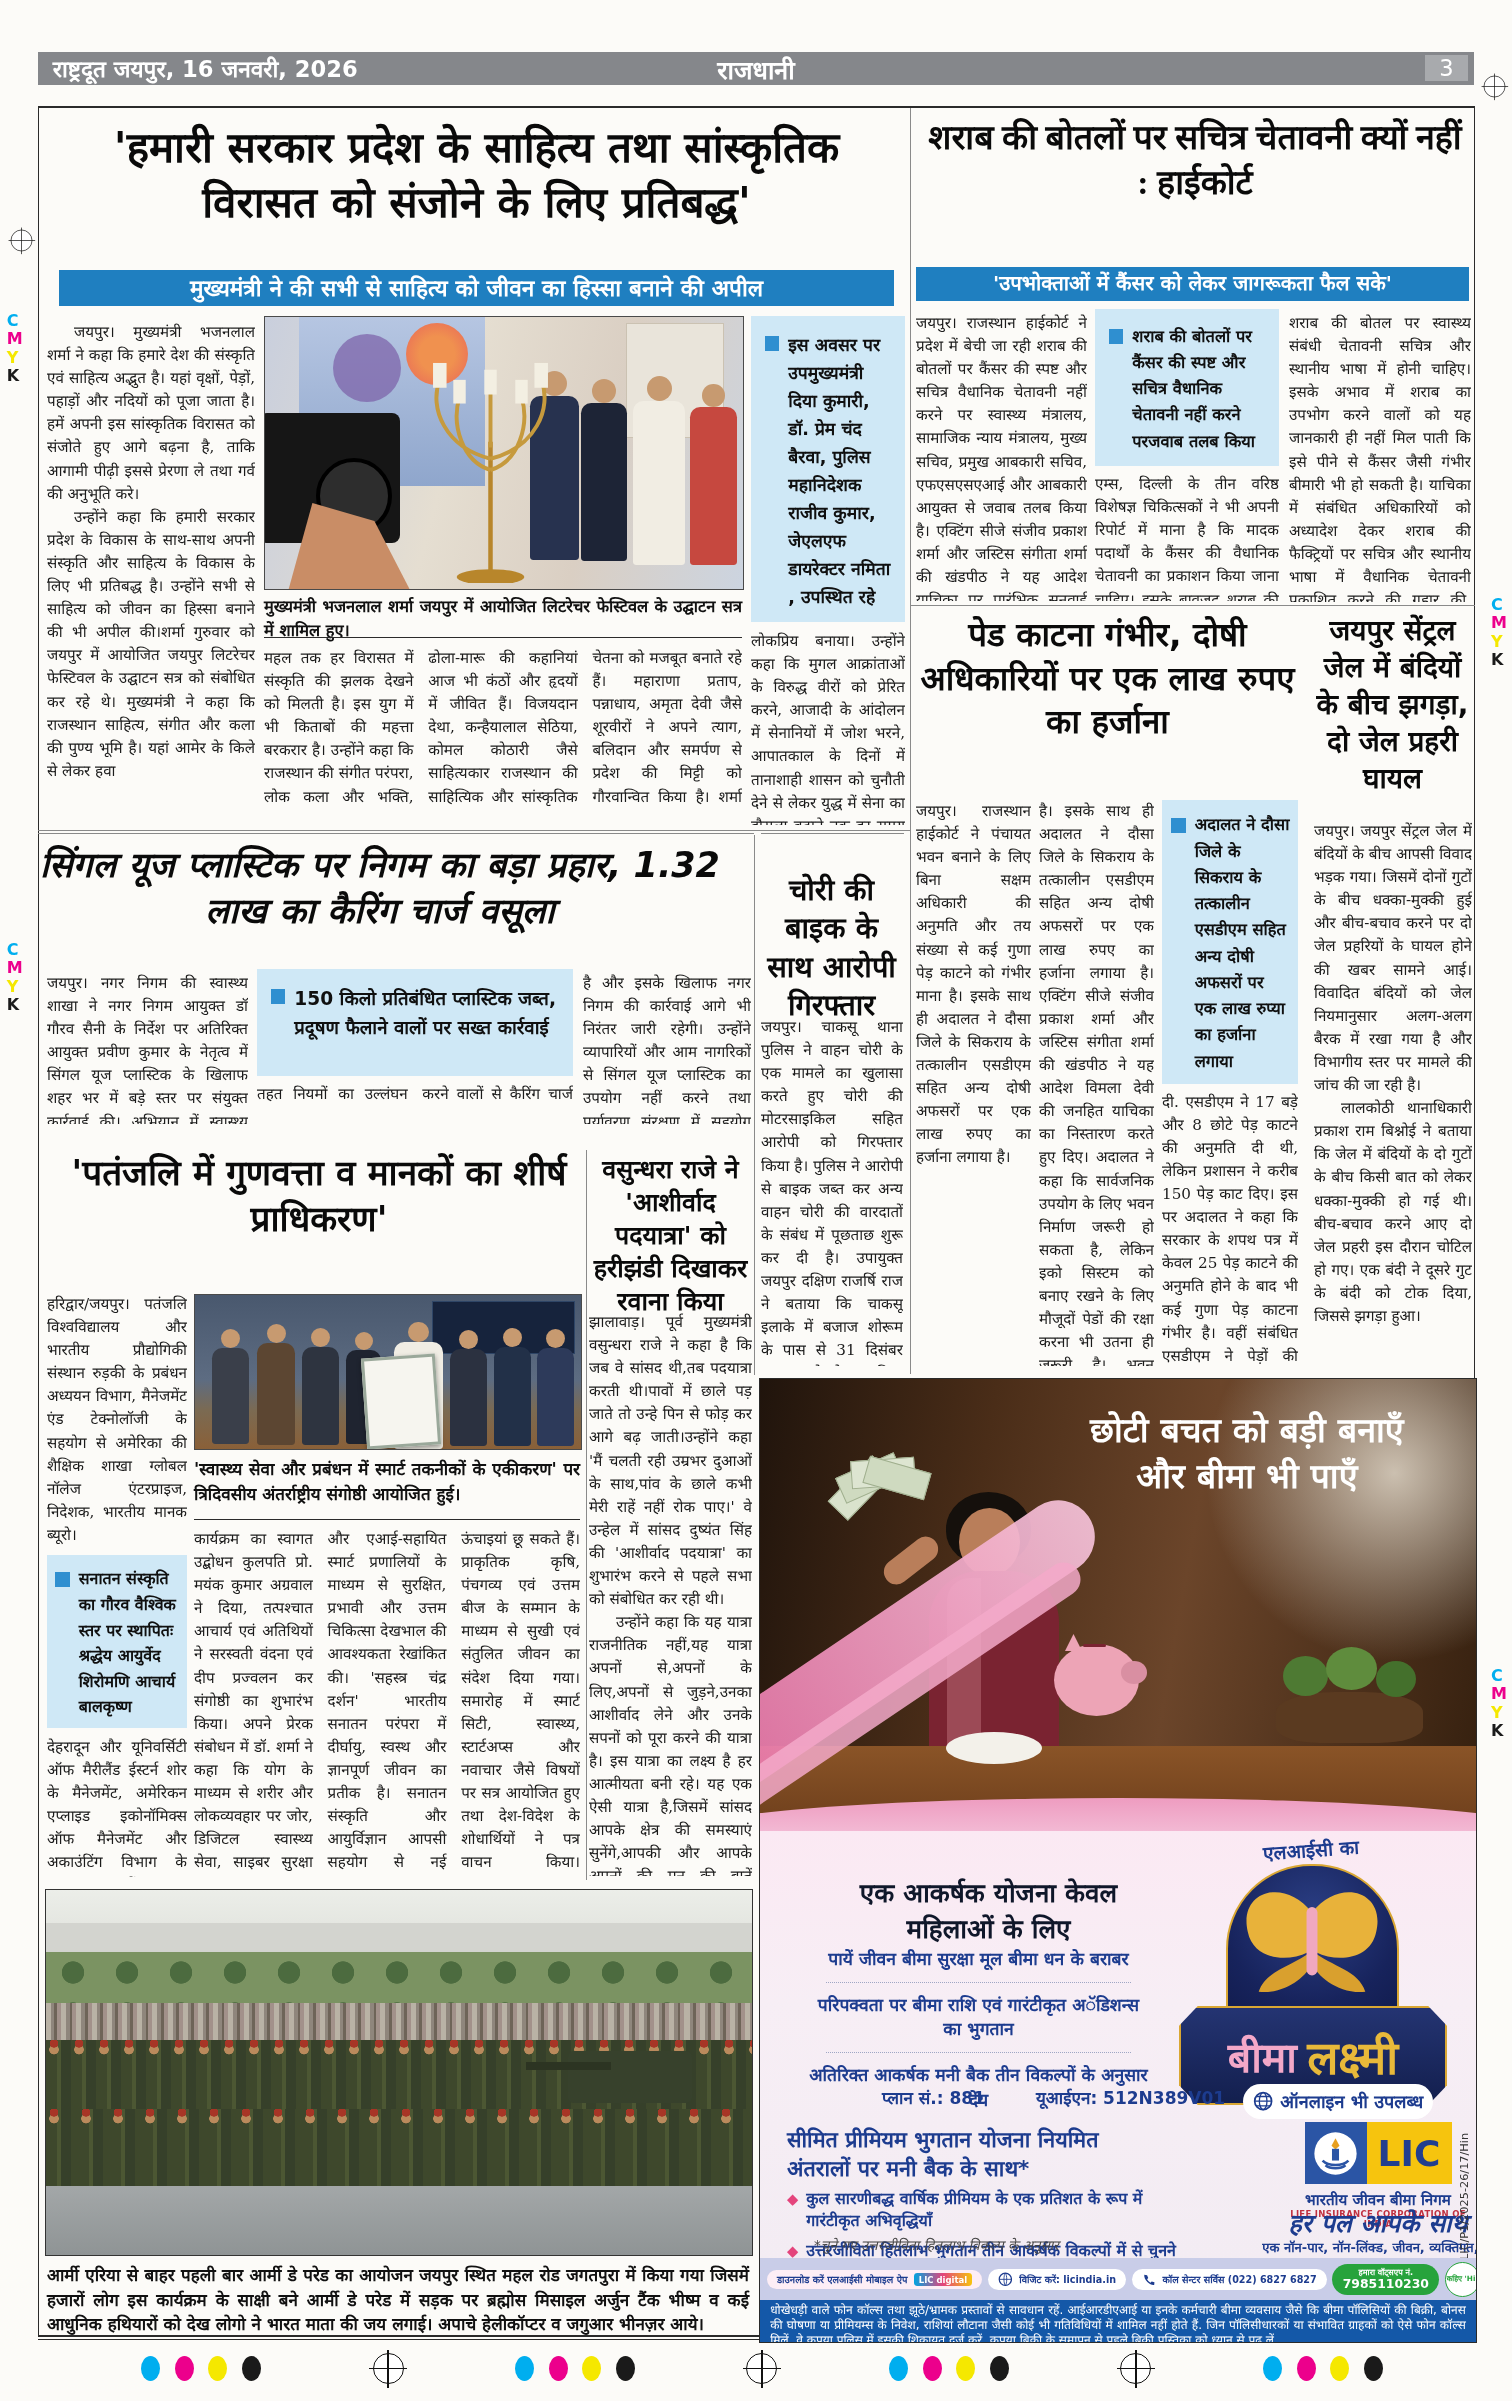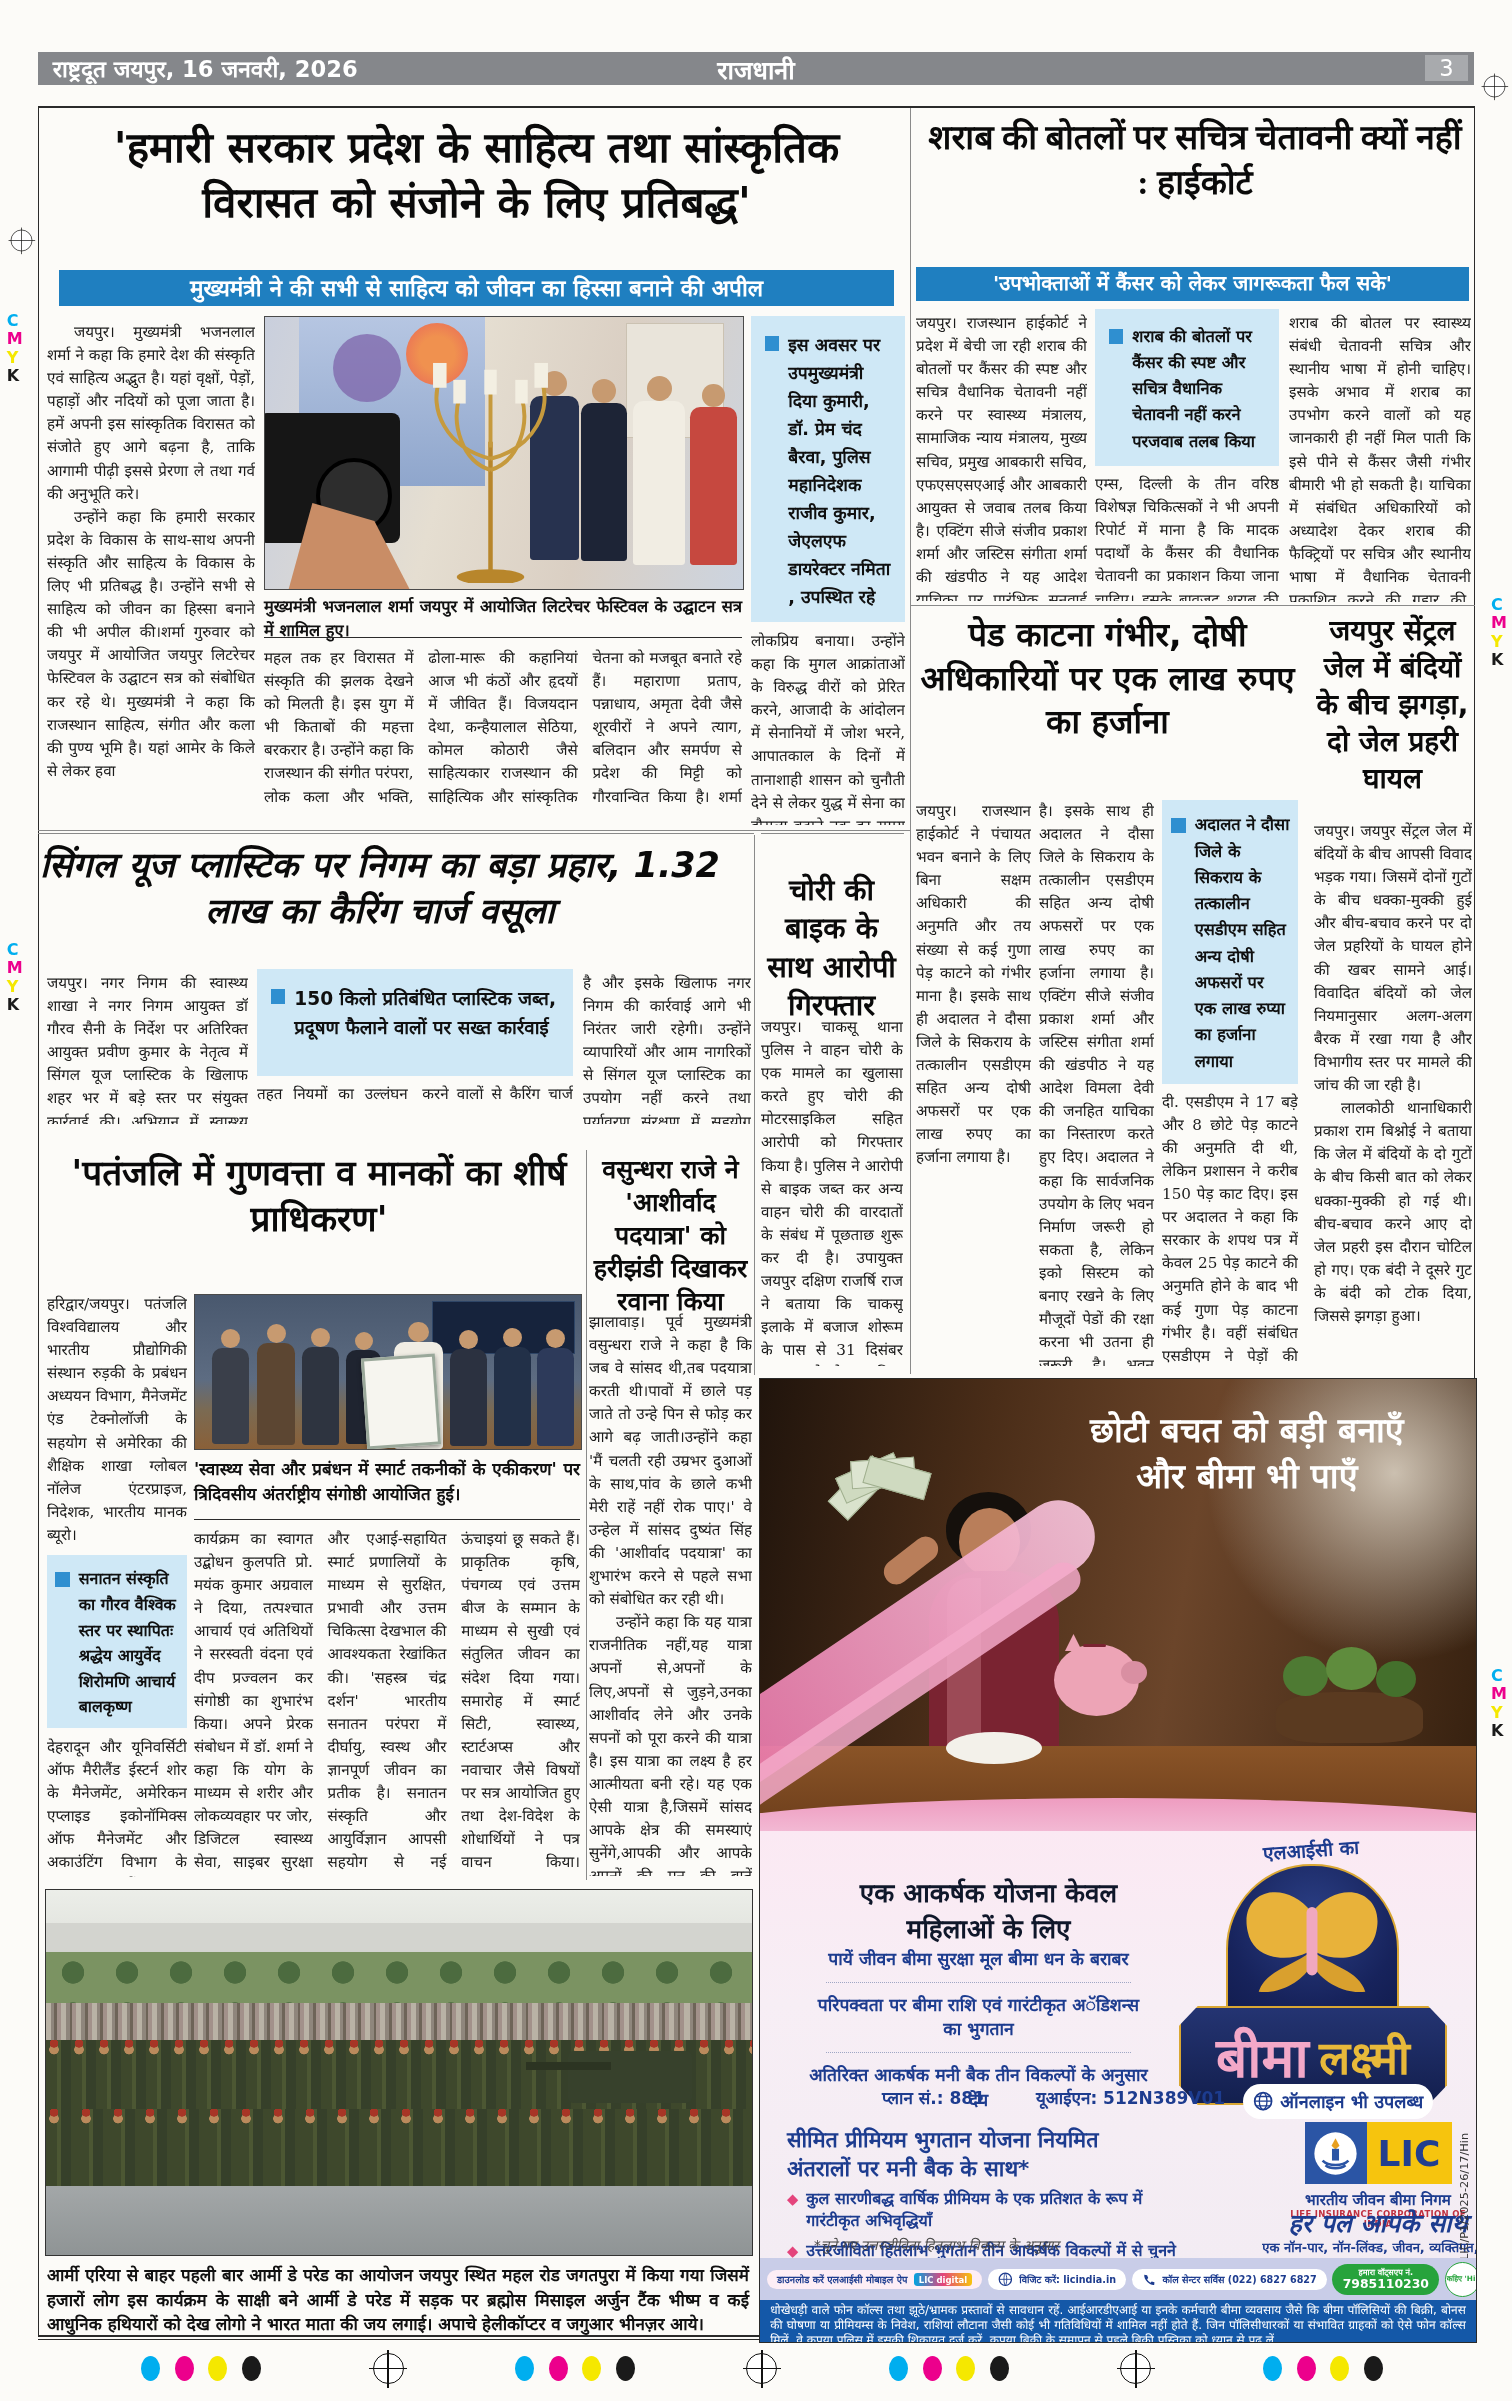--- a/index.html
+++ b/index.html
@@ -374,21 +374,21 @@
       <div class="badge-dome" style="position:absolute;left:56px;top:27px;width:169px;height:169px;">
         <svg width="164" height="124" viewBox="0 0 120 90" style="margin:16px 0 0 2.3px;">
           <path d="M60 22 C40 -4 6 6 13 36 C17 56 41 59 57 51 Z" fill="#e8b23a"></path>
           <path d="M60 22 C80 -4 114 6 107 36 C103 56 79 59 63 51 Z" fill="#e8b23a"></path>
           <path d="M60 50 C45 62 26 64 21 80 C41 82 56 68 60 60 Z" fill="#d9a02e"></path>
           <path d="M60 50 C75 62 94 64 99 80 C79 82 64 68 60 60 Z" fill="#d9a02e"></path>
           <rect x="56" y="18" width="8" height="50" rx="4" fill="#f0a8c0"></rect>
         </svg>
       </div>
       <div class="badge-plaque" style="position:absolute;left:9px;top:169px;width:264px;height:95px;">
-        <span style="color:#f3a8c8;font-size:55px;font-weight:bold;">बीमा</span>
+        <span style="color:#f3a8c8;font-size:41px;font-weight:bold;">बीमा</span>
         <span style="color:#e8b93a;font-size:46px;font-weight:bold;">लक्ष्मी</span>
       </div>
     </div>
 
     <div class="abs blue" style="left:122px;top:707px;font-size:17px;font-weight:bold;display:flex;gap:51px;">
       <span>प्लान सं.: 881</span>
       <span>यूआईएन: 512N389V01</span>
     </div>
     <div class="abs ad-pill" style="left:483px;top:705px;height:28px;font-size:18px;">
       <svg width="20.3" height="20.3" viewBox="0 0 24 24">

